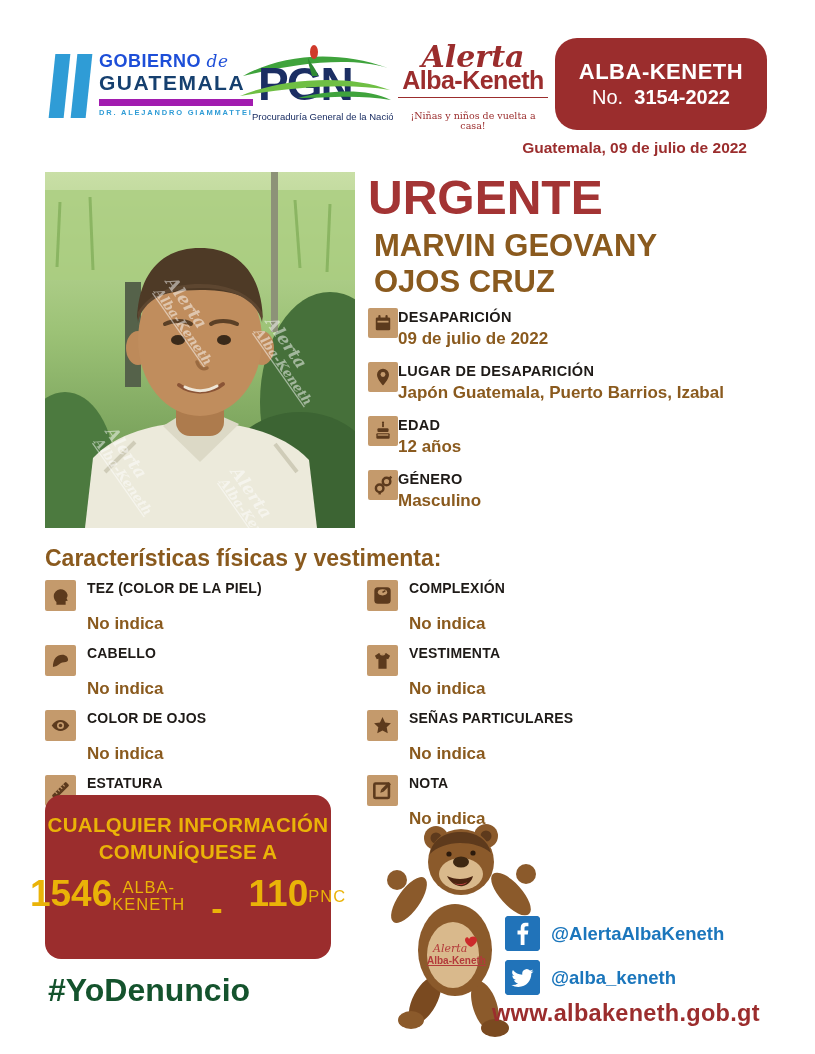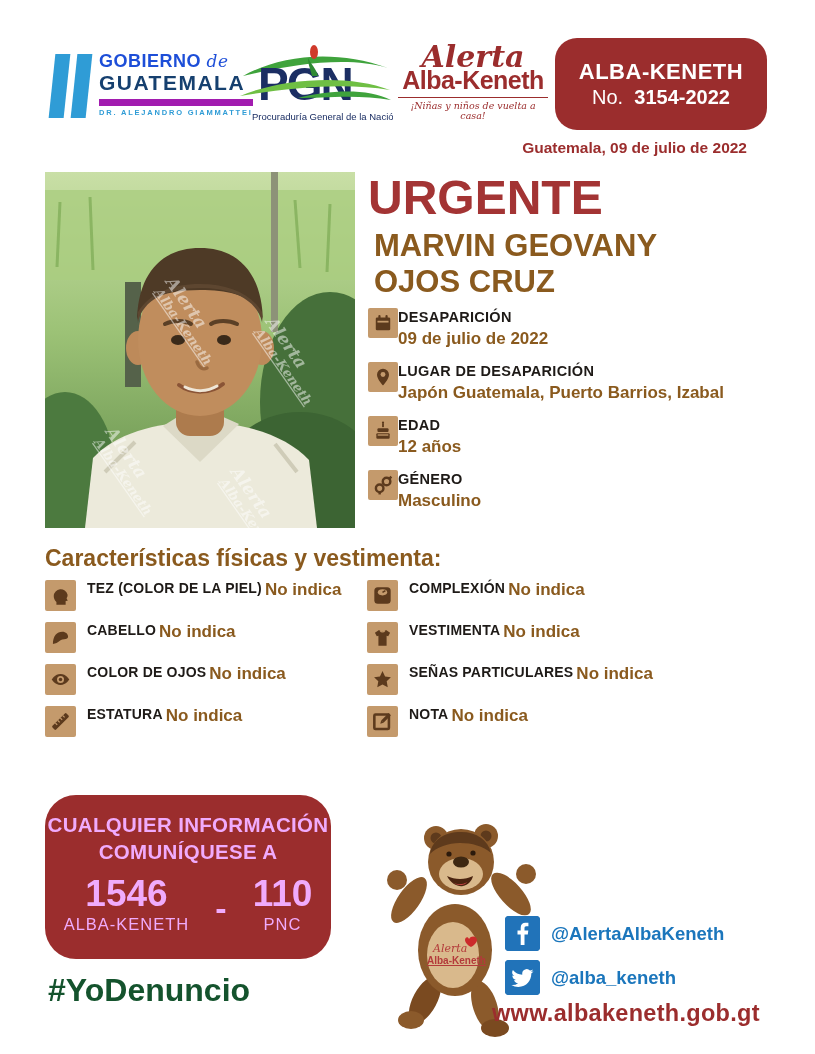--- a/index.html
+++ b/index.html
@@ -14,21 +14,21 @@
   .gov-text{display:flex;flex-direction:column;line-height:1;}
   .gov-line1{color:#1d4ed8;font-weight:bold;font-size:18px;letter-spacing:.5px;}
   .gov-line1 .de{font-family:"DejaVu Serif",serif;font-style:italic;font-weight:normal;font-size:17px;}
   .gov-line2{color:#16406f;font-weight:bold;font-size:21px;letter-spacing:1.5px;margin-top:2px;}
   .gov-sub{color:#2f9cd6;font-weight:bold;font-size:7.5px;letter-spacing:1.8px;margin-top:6px;border-top:7px solid #a21caf;padding-top:3px;}
   .pgn-logo{position:absolute;left:238px;top:38px;width:155px;height:92px;}
   .alerta-logo{position:absolute;left:398px;top:42px;width:150px;text-align:center;line-height:1;}
   .alerta-script{font-family:"DejaVu Serif",serif;font-style:italic;font-weight:bold;color:#9b2d2d;font-size:30px;}
   .alerta-bold{color:#9b2d2d;font-weight:bold;font-size:25px;letter-spacing:-.5px;margin-top:-4px;
                text-shadow:1px 1px 0 #fff,-1px 1px 0 #fff;}
-  .alerta-tag{font-family:"DejaVu Serif",serif;font-style:italic;color:#9b2d2d;font-size:9.5px;margin-top:4px;border-top:1.5px solid #9b2d2d;padding-top:3px;}
+  .alerta-tag{font-family:"DejaVu Serif",serif;color:#9b2d2d;font-size:9.5px;margin-top:4px;border-top:1.5px solid #9b2d2d;padding-top:13px;}
   .alert-box{position:absolute;left:555px;top:38px;width:212px;height:92px;background:#9b2d2d;border-radius:22px;
              display:flex;flex-direction:column;justify-content:center;align-items:center;color:#fff;line-height:1.25;}
   .alert-box .t1{font-weight:bold;font-size:22px;letter-spacing:.5px;}
   .alert-box .t2{font-size:20px;}
   .alert-box .t2 b{font-weight:bold;}
   .date-line{position:absolute;right:68px;top:139px;color:#9b2d2d;font-weight:bold;font-size:15.5px;}
   
   .photo{position:absolute;left:45px;top:172px;width:310px;height:356px;}
   .urgente{position:absolute;left:368px;top:170px;color:#a33434;font-weight:bold;font-size:48px;letter-spacing:0;}
   .name{position:absolute;left:374px;top:228px;color:#8a5a1e;font-weight:bold;font-size:31px;line-height:1.15;}
@@ -37,29 +37,29 @@
   .d-icon{width:30px;height:30px;background:#c49a6c;border-radius:2px;flex:0 0 30px;display:flex;align-items:center;justify-content:center;}
   .d-texts{display:flex;flex-direction:column;gap:4px;padding-top:1px;}
   .d-label{color:#1e1a17;font-weight:bold;font-size:14.5px;letter-spacing:.3px;}
   .d-value{color:#8a5a1e;font-weight:bold;font-size:17px;}
   
   .char-title{position:absolute;left:45px;top:545px;color:#8a5a1e;font-weight:bold;font-size:23px;}
   .char-grid{position:absolute;left:45px;top:580px;width:730px;display:grid;
              grid-template-columns:322px 1fr;grid-template-rows:repeat(4,auto);grid-auto-flow:column;row-gap:11px;}
   .c-item{display:flex;gap:11px;}
   .c-icon{width:31px;height:31px;background:#c49a6c;border-radius:2px;flex:0 0 31px;display:flex;align-items:center;justify-content:center;}
-  .c-texts{display:flex;flex-direction:row;gap:3px;padding-top:0;}
+  .c-texts{display:flex;flex-direction:column;gap:18px;padding-top:0;}
   .c-label{color:#1e1a17;font-weight:bold;font-size:14px;letter-spacing:.2px;}
   .c-value{color:#8a5a1e;font-weight:bold;font-size:17px;}
   
-  .contact-box{position:absolute;left:45px;top:795px;width:286px;height:164px;background:#9b2d2d;border-radius:31px;
-               color:#f0abfc;text-align:center;padding-top:17px;box-sizing:border-box;}
+  .contact-box{position:absolute;left:45px;top:795px;width:286px;height:164px;background:#9b2d2d;border-radius:16px;
+               color:#eab308;text-align:center;padding-top:17px;box-sizing:border-box;}
   .contact-box .l1{font-weight:bold;font-size:20.5px;letter-spacing:.3px;line-height:1.3;}
   .numbers{display:flex;justify-content:center;align-items:flex-start;gap:26px;margin-top:10px;}
-  .num-col{display:flex;flex-direction:column;align-items:center;line-height:1;}
+  .num-col{display:flex;flex-direction:row;align-items:center;line-height:1;}
   .num-big{font-weight:bold;font-size:37px;}
   .num-sub{font-size:16.5px;letter-spacing:1px;margin-top:4px;}
   .num-dash{font-weight:bold;font-size:34px;margin-top:14px;}
   .mascot{position:absolute;left:383px;top:808px;width:158px;height:230px;}
   .social{position:absolute;left:505px;top:916px;display:flex;flex-direction:column;gap:9px;}
   .soc-row{display:flex;align-items:center;gap:11px;}
   .soc-icon{width:35px;height:35px;border-radius:4px;background:#2173b9;display:flex;align-items:center;justify-content:center;}
   .soc-handle{color:#1b76bc;font-weight:bold;font-size:18.5px;}
   .website{position:absolute;left:492px;top:1000px;color:#9b2d2d;font-weight:bold;font-size:23.5px;letter-spacing:.3px;}
   .hashtag{position:absolute;left:48px;top:972px;color:#14532d;font-weight:bold;font-size:32px;}

